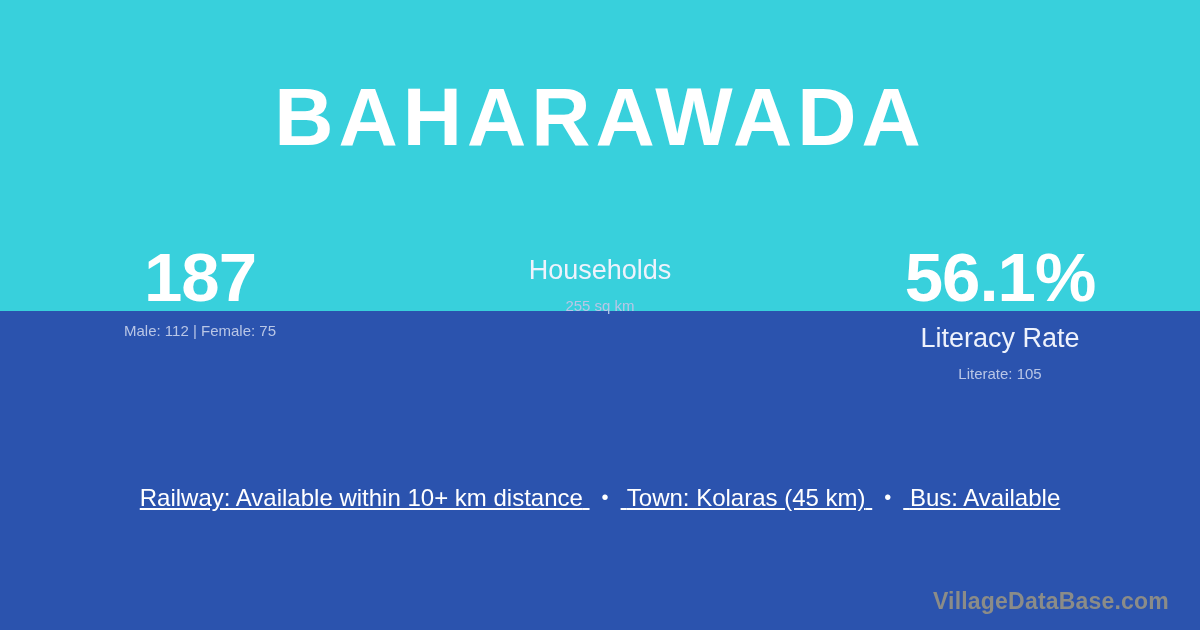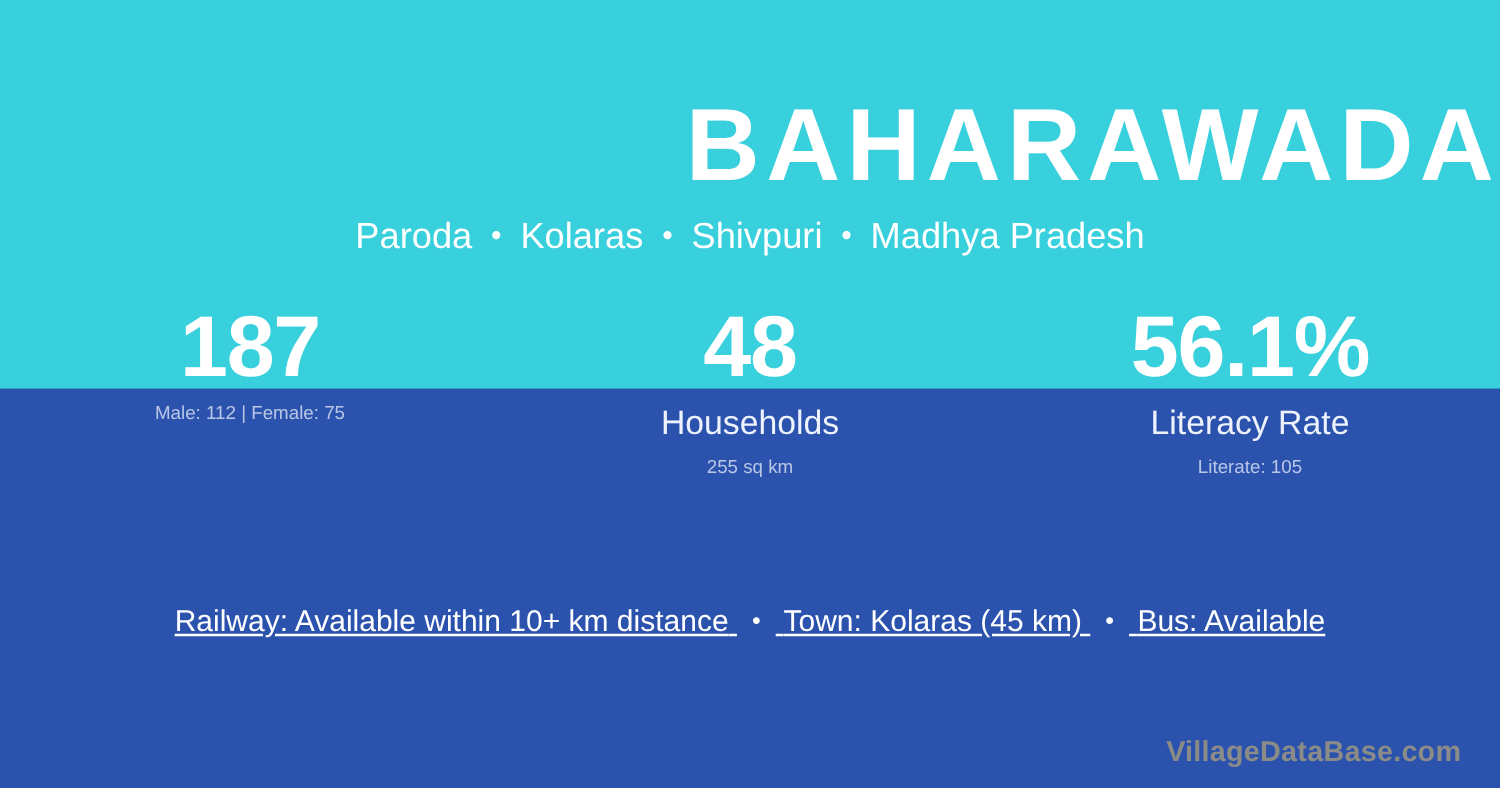--- a/index.html
+++ b/index.html
@@ -51,21 +51,20 @@
   .village-title {
     margin: 0;
     padding-top: 78px;
     font-size: 82px;
     line-height: 0.96;
     font-weight: 700;
     color: #ffffff;
     letter-spacing: 5px;
     font-family: "Liberation Sans", "DejaVu Sans", sans-serif;
     white-space: nowrap;
-    text-align: right;
   }
   .village-subtitle {
     margin: 0;
     padding-top: 15px;
     font-size: 29px;
     line-height: 1.2;
     font-weight: 400;
     color: #ffffff;
     white-space: nowrap;
   }
@@ -148,40 +147,30 @@
 </head>
 <body>
 
 <div class="card">
 
   <div class="band-top"></div>
   <div class="band-bottom"></div>
 
   <div class="header">
     <h1 class="village-title">BAHARAWADA</h1>
-    <div class="village-subtitle">
-      <span>Paroda</span>
-      <span class="sep">•</span>
-      <span>Kolaras</span>
-      <span class="sep">•</span>
-      <span>Shivpuri</span>
-      <span class="sep">•</span>
-      <span>Madhya Pradesh</span>
-    </div>
   </div>
 
   <div class="stats">
 
     <div class="stat">
       <div class="stat-value">187</div>
       <div class="stat-sub">Male: 112 | Female: 75</div>
     </div>
 
     <div class="stat">
-      <div class="stat-value">48</div>
       <div class="stat-label">Households</div>
       <div class="stat-sub">255 sq km</div>
     </div>
 
     <div class="stat">
       <div class="stat-value">56.1%</div>
       <div class="stat-label">Literacy Rate</div>
       <div class="stat-sub">Literate: 105</div>
     </div>
 

